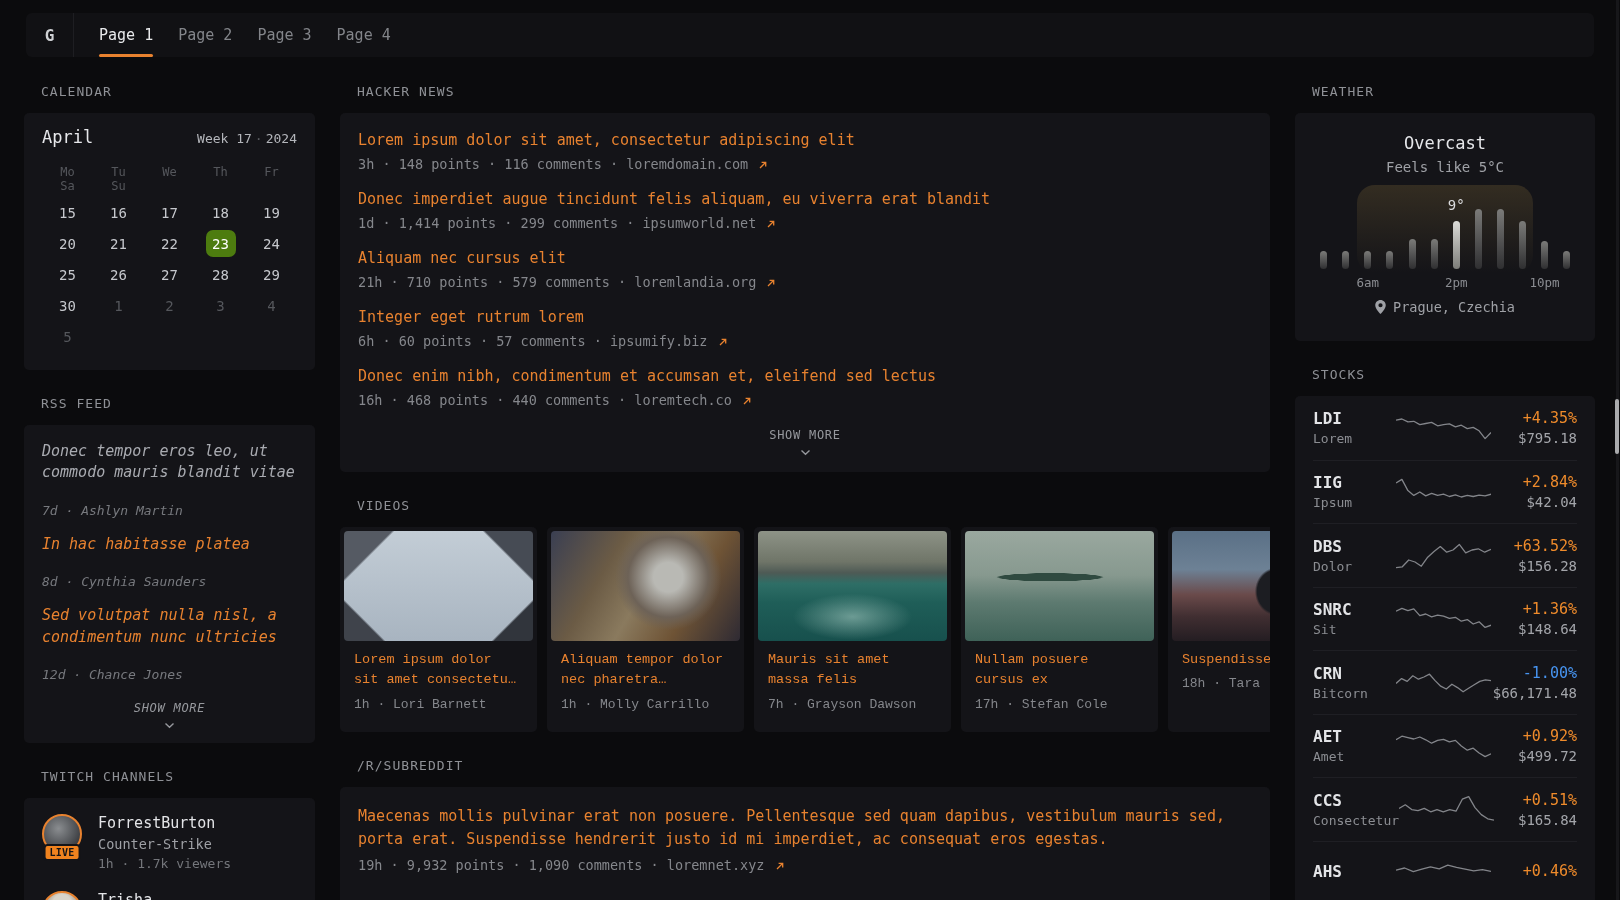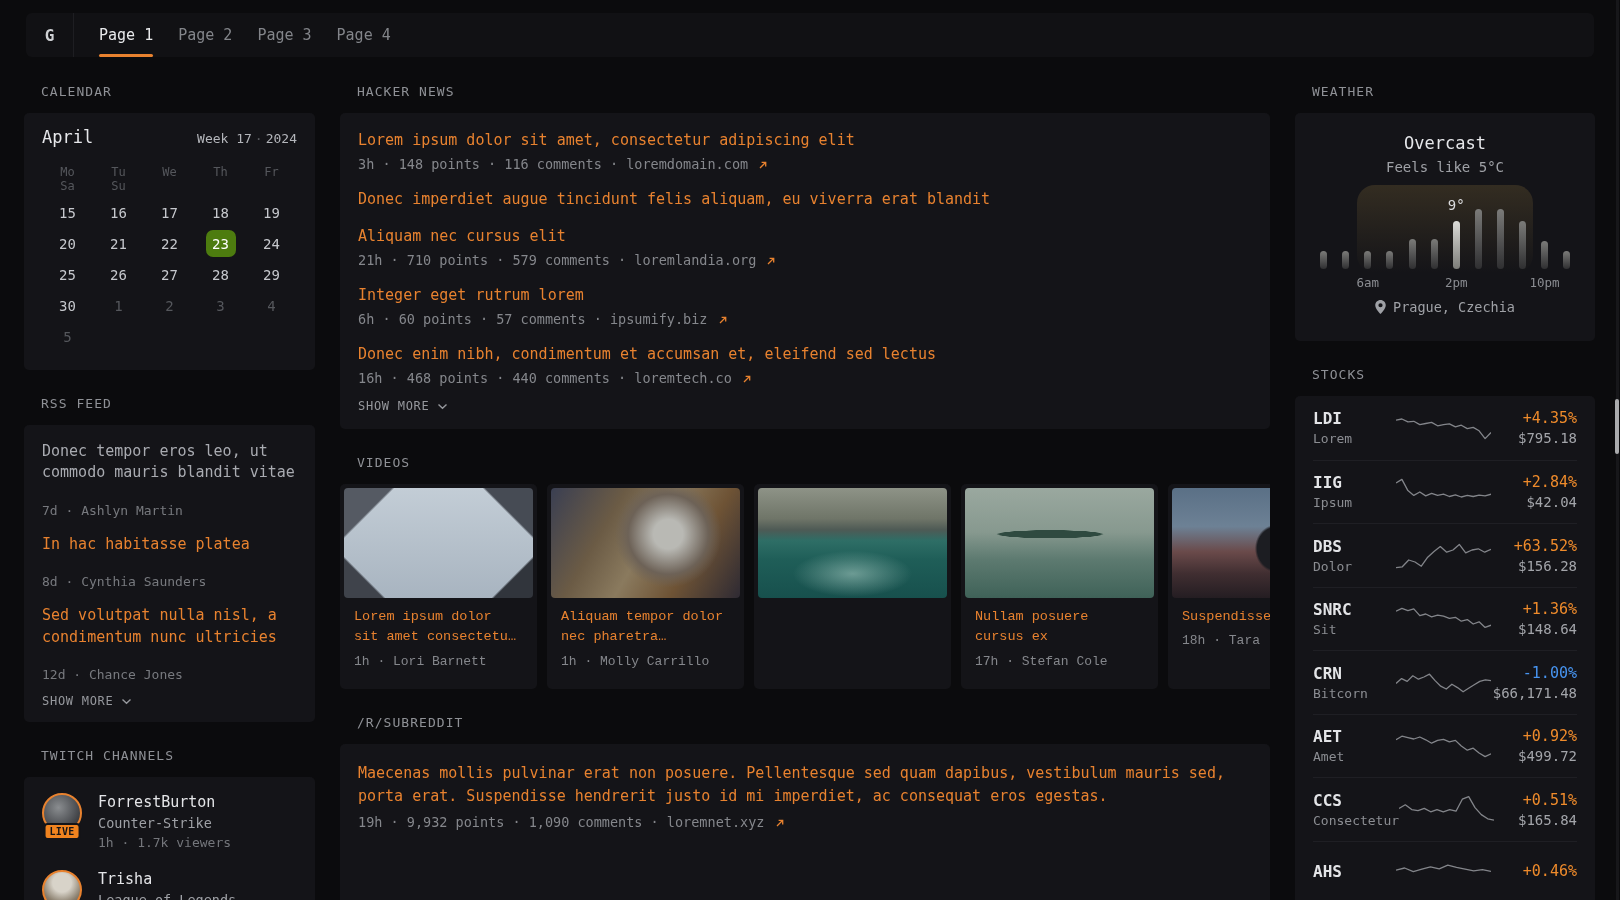--- a/index.html
+++ b/index.html
@@ -38,27 +38,27 @@
   .cal-grid{display:grid;grid-template-columns:repeat(5,1fr);margin-top:18px;}
   .cal-grid.days{margin-top:6px;}
   .cal-wd{text-align:center;font-size:12px;color:#55575c;}
   .cal-cell{display:flex;justify-content:center;align-items:flex-start;height:31px;}
   .cal-daynum{display:flex;align-items:center;justify-content:center;
               width:30px;height:27px;font-size:14px;color:#c6c8cd;border-radius:7px;}
   .cal-daynum.selected{background:#4d7c0f;color:#ffffff;}
   .cal-daynum.muted{color:#55575c;}
 
   
-  .rss-card{padding:16px 18px 14px;}
+  .rss-card{padding:16px 18px 14px;font-style:italic;}
   .rss-item + .rss-item{margin-top:16px;}
   .rss-title{font-size:15px;line-height:1.43;color:#e8822f;cursor:pointer;}
   .rss-title.muted{color:#a9abb1;}
   .rss-meta{font-size:13px;color:#77797e;margin-top:19px;}
-  .show-more{display:flex;align-items:center;gap:7px;margin-top:12px;
-             font-size:12px;letter-spacing:.06em;color:#96989d;cursor:pointer;}
+  .show-more{display:flex;align-items:center;gap:7px;margin-top:19px;
+             font-size:12px;letter-spacing:.06em;color:#96989d;cursor:pointer;flex-direction:column;}
 
   
   .twitch-card{padding:16px 18px;}
   .tw-row{display:flex;gap:16px;}
   .tw-row + .tw-row{margin-top:20px;}
   .tw-avatar{position:relative;flex:none;width:36px;height:36px;border-radius:50%;
              border:2px solid #54565b;}
   .tw-avatar.ring-live{border-color:#e8822f;}
   .av-forrest{background:radial-gradient(circle at 40% 35%,#8a8d90,#3a3c40 75%);}
   .av-trisha{background:radial-gradient(circle at 50% 30%,#d8d3c9 30%,#8a7f6e 65%,#4a4540 100%);}
@@ -302,20 +302,23 @@
   <div class="card hn-card">
     <div id="hn-list">
         <div class="hn-item">
           <div class="hn-title">Lorem ipsum dolor sit amet, consectetur adipiscing elit</div>
           <div class="hn-meta"><span>3h · 148 points · 116 comments · </span><span>loremdomain.com </span><svg width="10" height="10" viewBox="0 0 10 10" class="ext-icon">
               <path d="M2 8 L7.5 2.5 M3.6 2.3 H7.7 V6.4" fill="none" stroke="#e8822f" stroke-width="1.3"></path>
             </svg></div>
         </div>
         <div class="hn-item">
           <div class="hn-title">Donec imperdiet augue tincidunt felis aliquam, eu viverra erat blandit</div>
+          <div class="hn-meta"><span>1d · 1,414 points · 299 comments · </span><span>ipsumworld.net </span><svg width="10" height="10" viewBox="0 0 10 10" class="ext-icon">
+              <path d="M2 8 L7.5 2.5 M3.6 2.3 H7.7 V6.4" fill="none" stroke="#e8822f" stroke-width="1.3"></path>
+            </svg></div>
         </div>
         <div class="hn-item">
           <div class="hn-title">Aliquam nec cursus elit</div>
           <div class="hn-meta"><span>21h · 710 points · 579 comments · </span><span>loremlandia.org </span><svg width="10" height="10" viewBox="0 0 10 10" class="ext-icon">
               <path d="M2 8 L7.5 2.5 M3.6 2.3 H7.7 V6.4" fill="none" stroke="#e8822f" stroke-width="1.3"></path>
             </svg></div>
         </div>
         <div class="hn-item">
           <div class="hn-title">Integer eget rutrum lorem</div>
           <div class="hn-meta"><span>6h · 60 points · 57 comments · </span><span>ipsumify.biz </span><svg width="10" height="10" viewBox="0 0 10 10" class="ext-icon">
@@ -348,20 +351,24 @@
       </div>
       <div class="video-card">
         <div class="video-thumb thumb-camera"></div>
         <div class="video-body">
           <div class="video-title">Aliquam tempor dolor nec pharetra…</div>
           <div class="video-meta">1h · Molly Carrillo</div>
         </div>
       </div>
       <div class="video-card">
         <div class="video-thumb thumb-sea"></div>
+        <div class="video-body">
+          <div class="video-title">Mauris sit amet massa felis</div>
+          <div class="video-meta">7h · Grayson Dawson</div>
+        </div>
       </div>
       <div class="video-card">
         <div class="video-thumb thumb-canoe"></div>
         <div class="video-body">
           <div class="video-title">Nullam posuere cursus ex</div>
           <div class="video-meta">17h · Stefan Cole</div>
         </div>
       </div>
       <div class="video-card">
         <div class="video-thumb thumb-silhouette"></div>

